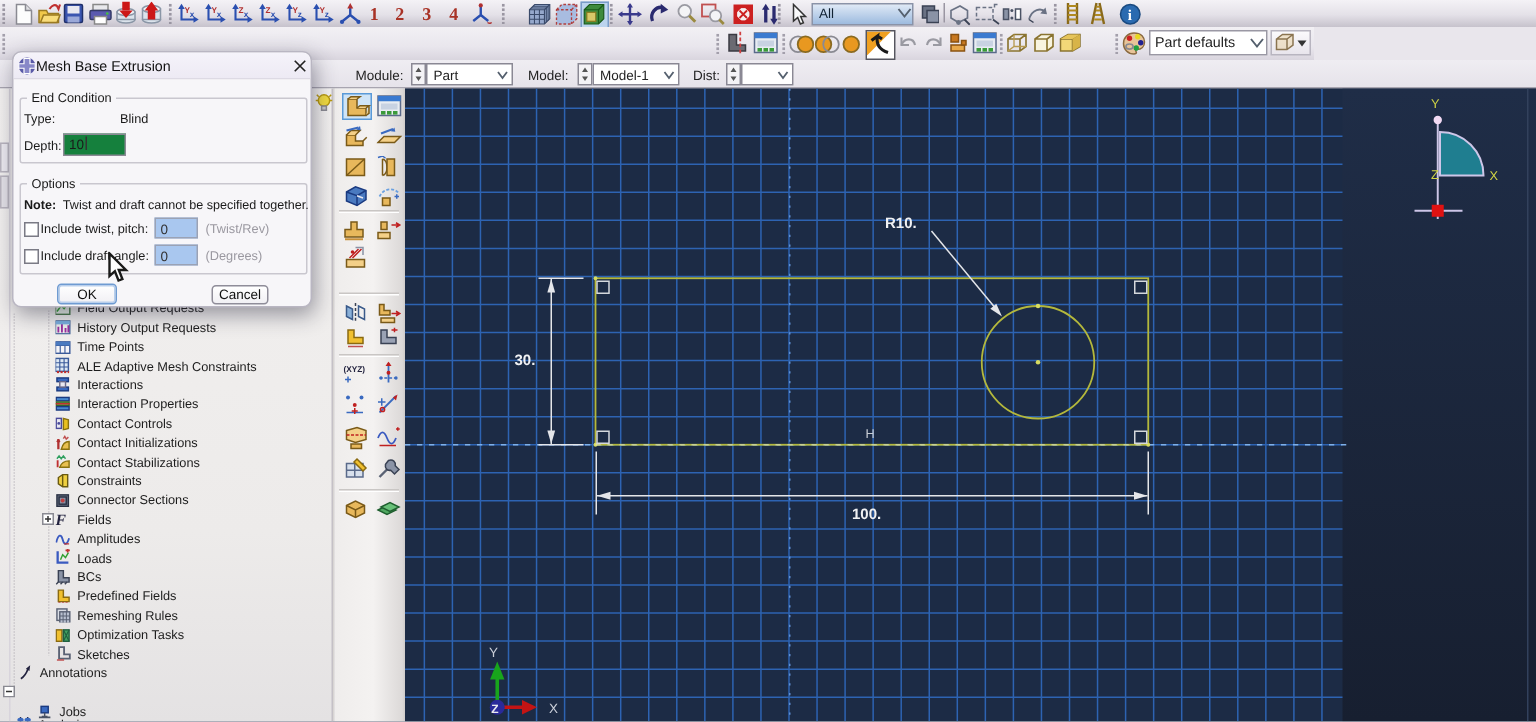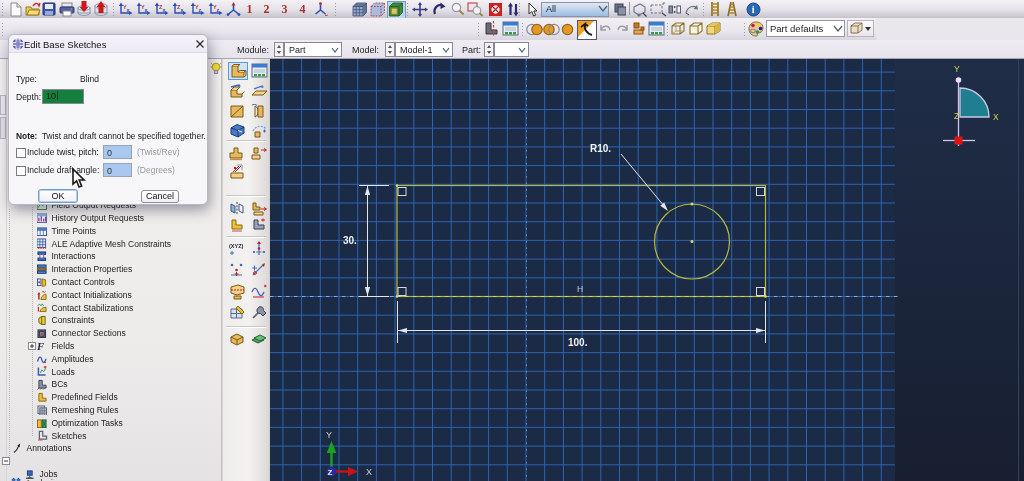--- a/index.html
+++ b/index.html
@@ -338,21 +338,21 @@
       <div class="abs combo" style="left:284px;top:2px;width:58px;padding-left:4px;">Part<svg class="chev" width="8" height="8" viewBox="0 0 8 8">
           <path d="M1 2 L4 6 L7 2" fill="none" stroke="#55606e" stroke-width="1.2"></path>
         </svg></div>
       <div class="abs" style="left:352px;top:5px;">Model:</div>
       <div class="abs" style="left:385px;top:2px;"><span class="spin"><svg width="8" height="13" viewBox="0 0 8 13" style="position:absolute;left:0;top:0">
             <path d="M4 2 L6 5 L2 5 Z M4 11 L6 8 L2 8 Z" fill="#555"></path>
           </svg></span></div>
       <div class="abs combo" style="left:395px;top:2px;width:58px;padding-left:4px;">Model-1<svg class="chev" width="8" height="8" viewBox="0 0 8 8">
           <path d="M1 2 L4 6 L7 2" fill="none" stroke="#55606e" stroke-width="1.2"></path>
         </svg></div>
-      <div class="abs" style="left:462px;top:5px;">Part:</div>
+      <div class="abs" style="left:462px;top:5px;">Dist:</div>
       <div class="abs" style="left:484px;top:2px;"><span class="spin"><svg width="8" height="13" viewBox="0 0 8 13" style="position:absolute;left:0;top:0">
             <path d="M4 2 L6 5 L2 5 Z M4 11 L6 8 L2 8 Z" fill="#555"></path>
           </svg></span></div>
       <div class="abs combo" style="left:494px;top:2px;width:35px;padding-left:4px;">
         <svg class="chev" width="8" height="8" viewBox="0 0 8 8">
           <path d="M1 2 L4 6 L7 2" fill="none" stroke="#55606e" stroke-width="1.2"></path>
         </svg>
       </div>
     </div>
 
@@ -796,30 +796,36 @@
       <line x1="1018.5" y1="59" x2="1018.5" y2="481" stroke="#32415c" stroke-width="1"></line>
     </svg>
   </div>
 
   <div id="dlg" class="abs">
     <div class="tbar"></div>
     <svg class="abs" style="left:3px;top:3px" width="12" height="12" viewBox="0 0 12 12">
       <circle cx="6" cy="6" r="5.6" fill="#5a5aa8"></circle>
       <path d="M0.5 4.5 H4 V1 H8 V4.5 H11.5 V7.5 H8 V11 H4 V7.5 H0.5 Z" fill="#8888c8" stroke="#fff" stroke-width="0.8"></path>
     </svg>
-    <div class="abs" style="left:15px;top:4px;font-size:9.5px;color:#111;">Edit Base Sketches</div>
+    <div class="abs" style="left:15px;top:4px;font-size:9.5px;color:#111;">Mesh Base Extrusion</div>
     <svg class="abs" style="left:187px;top:5px" width="8" height="8" viewBox="0 0 8 8">
       <path d="M0.5 0.5 L7.5 7.5 M7.5 0.5 L0.5 7.5" stroke="#222" stroke-width="1.1"></path>
     </svg>
 
+    <fieldset style="left:4px;top:25px;width:190px;height:47px;">
+        <legend>End Condition</legend>
+      </fieldset>
     <div class="abs" style="left:7px;top:39px;">Type:</div>
     <div class="abs" style="left:35px;top:39px;padding-left:36px;">Blind</div>
     <div class="abs" style="left:7px;top:57px;">Depth:</div>
     <div class="abs" style="left:33px;top:54px;width:37px;height:13px;background:#15803d;border:1px solid #8a8894;font-size:9px;line-height:13px;padding-left:3px;">10<span style="display:inline-block;width:1px;height:9px;background:#333;vertical-align:-1px;margin-left:1px;"></span></div>
 
+    <fieldset style="left:4px;top:82px;width:190px;height:64px;">
+        <legend>Options</legend>
+      </fieldset>
     <div class="abs" style="left:7px;top:96px;font-size:8.4px;white-space:nowrap;"><b>Note:</b>&nbsp; Twist and draft cannot be specified together.</div>
     <div class="cb" style="left:7px;top:113px;"></div>
     <div class="abs" style="left:18px;top:112px;font-size:8.5px;">Include twist, pitch:</div>
     <div class="vbox" style="left:94px;top:110px;">0</div>
     <div class="abs gray" style="left:128px;top:112px;font-size:8.5px;">(Twist/Rev)</div>
     <div class="cb" style="left:7px;top:131px;"></div>
     <div class="abs" style="left:18px;top:130px;font-size:8.5px;">Include draft angle:</div>
     <div class="vbox" style="left:94px;top:128px;">0</div>
     <div class="abs gray" style="left:128px;top:130px;font-size:8.5px;">(Degrees)</div>
 

